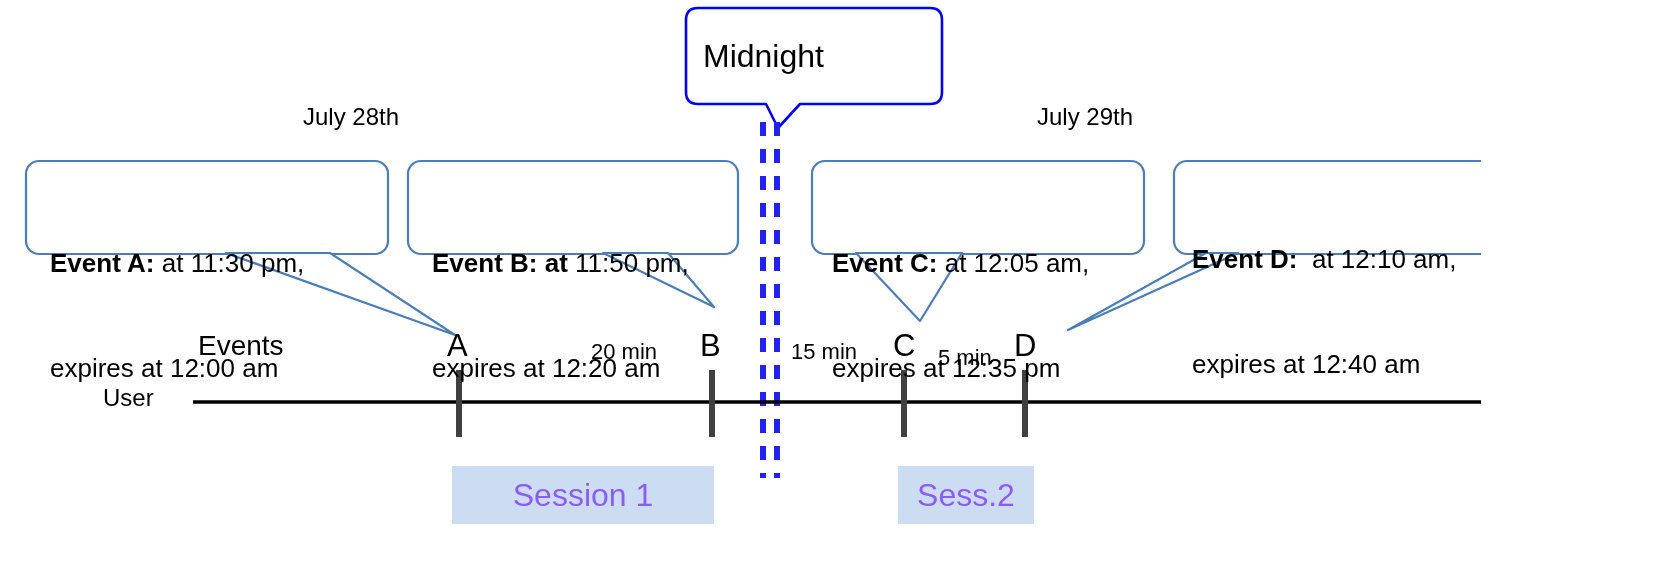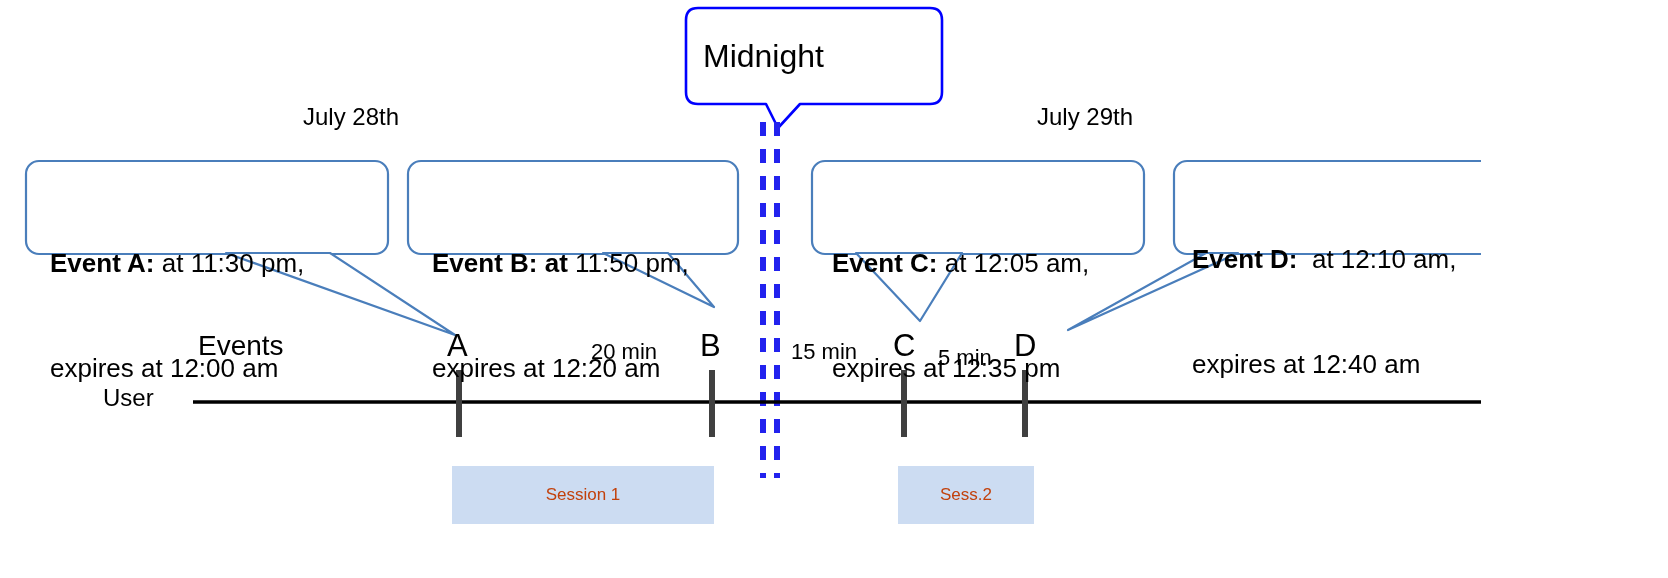--- a/index.html
+++ b/index.html
@@ -79,22 +79,22 @@
     white-space: pre;
   }
   .gap-label.small {
     font-size: 22px;
   }
   .session-box {
     position: absolute;
     display: flex;
     align-items: center;
     justify-content: center;
-    font-size: 17px;
-    color: #c2410c;
+    font-size: 32px;
+    color: #8b5cf6;
     white-space: pre;
   }
 </style>
 </head>
 <body>
 
 <div id="canvas">
 
   <svg class="svg-layer" viewBox="0 0 1668 578">
 

